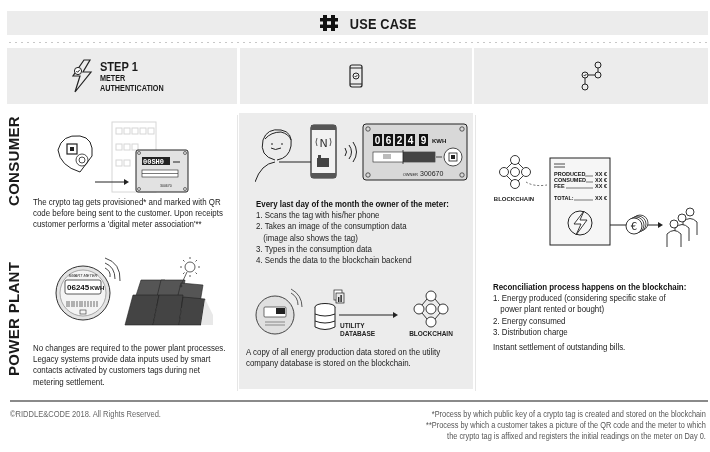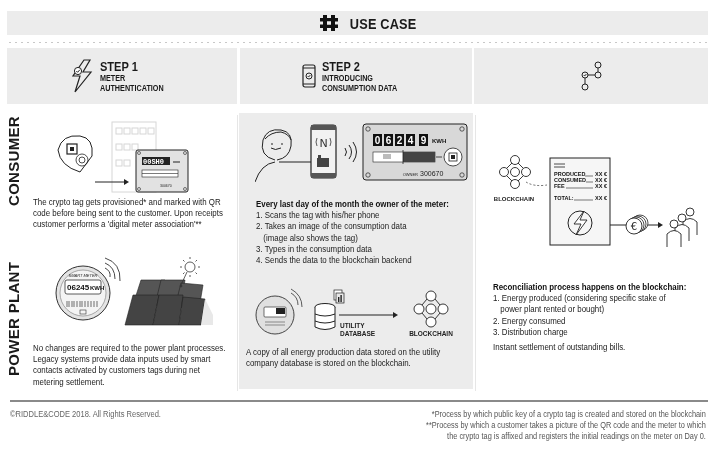--- a/index.html
+++ b/index.html
@@ -68,25 +68,20 @@
   </div>
 </div>
 <div class="step-box" style="left:240px;width:232px;">
   <svg width="14" height="24" viewBox="0 0 14 24">
     <rect x="1" y="1" width="12" height="22" rx="2" fill="none" stroke="#222" stroke-width="1.2"></rect>
     <line x1="1" y1="4" x2="13" y2="4" stroke="#222" stroke-width="1"></line>
     <line x1="1" y1="20" x2="13" y2="20" stroke="#222" stroke-width="1"></line>
     <circle cx="7" cy="12" r="3" fill="none" stroke="#222" stroke-width="1"></circle>
     <path d="M5.6 12 L6.6 13 L8.4 11" fill="none" stroke="#222" stroke-width="0.9"></path>
   </svg>
-  <div>
-    <span class="step-title">STEP 2</span>
-    <span class="step-sub">INTRODUCING</span>
-    <span class="step-sub">CONSUMPTION DATA</span>
-  </div>
 </div>
 <div class="step-box" style="left:474px;width:234px;">
   <svg width="24" height="32" viewBox="0 0 24 32">
     <circle cx="19" cy="5" r="3" fill="none" stroke="#222" stroke-width="1"></circle>
     <circle cx="19" cy="15" r="3" fill="none" stroke="#222" stroke-width="1"></circle>
     <circle cx="6" cy="15" r="3" fill="none" stroke="#222" stroke-width="1"></circle>
     <circle cx="6" cy="27" r="3" fill="none" stroke="#222" stroke-width="1"></circle>
     <line x1="19" y1="8" x2="19" y2="12" stroke="#222" stroke-width="1"></line>
     <line x1="9" y1="15" x2="16" y2="15" stroke="#222" stroke-width="1"></line>
     <line x1="6" y1="18" x2="6" y2="24" stroke="#222" stroke-width="1"></line>

